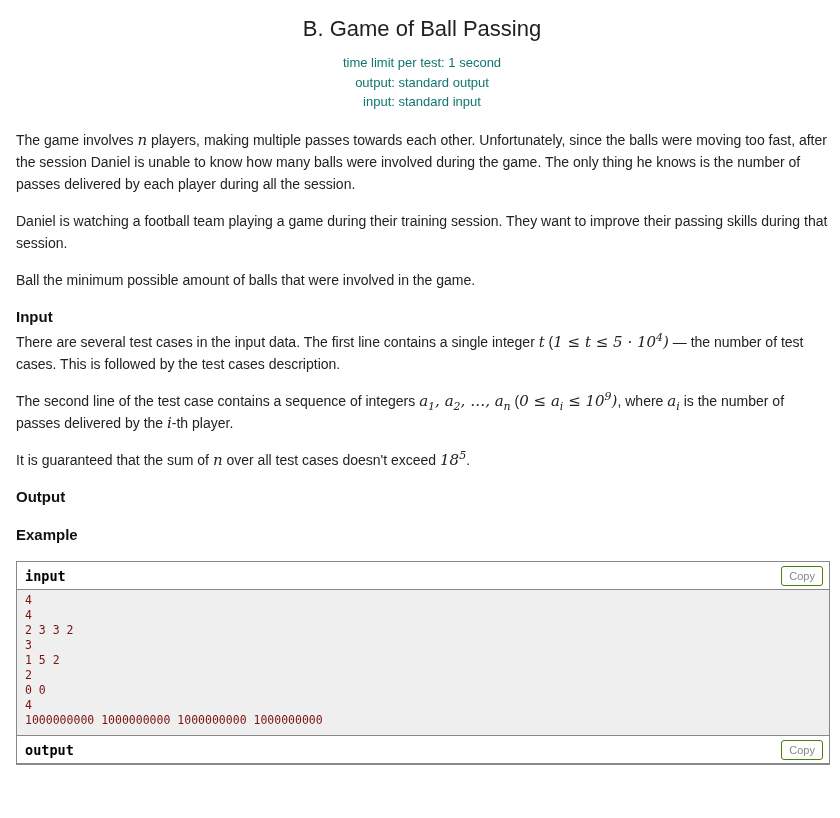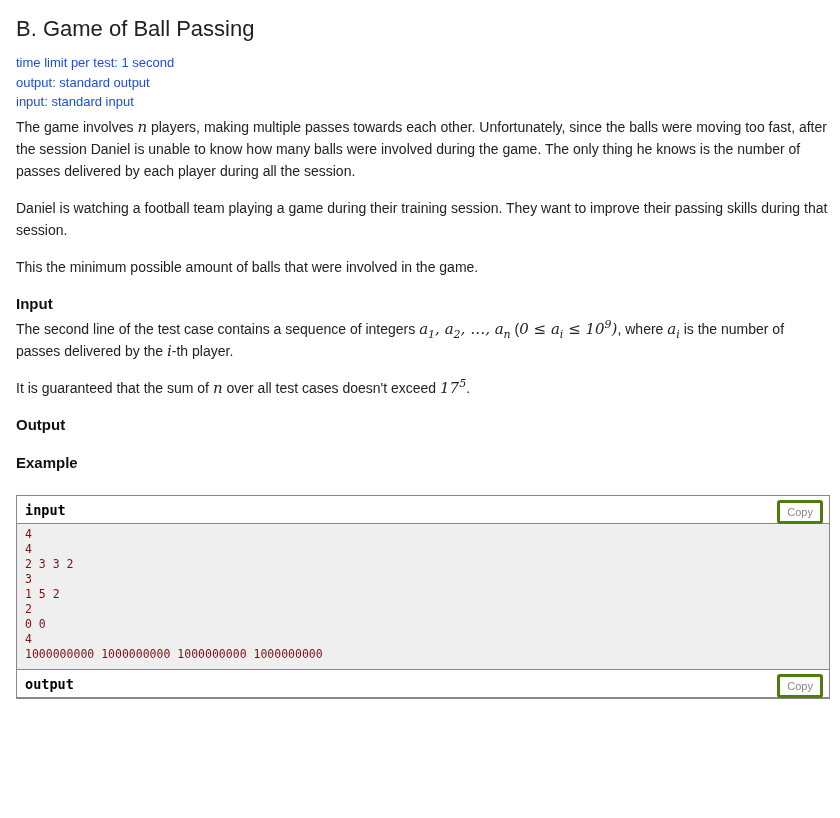--- a/index.html
+++ b/index.html
@@ -9,32 +9,32 @@
     color: #222;
     width: 840px;
   }
   .page {
     width: 840px;
     min-height: 818px;
     padding: 12px 12px 6px 16px;
   }
 
   
-  .problem-header { text-align: left; margin-bottom: 4px; }
+  .problem-header { text-align: center; margin-bottom: 17px; }
   .problem-title {
     font-size: 22px;
     font-weight: 400;
     color: #212121;
     margin: 4px 0 11px 0;
     line-height: 26px;
   }
   .limit-line {
     font-size: 13px;
     line-height: 19.5px;
-    color: #1d4ed8;
+    color: #0f766e;
   }
 
   
   p.stmt {
     font-size: 14px;
     line-height: 22px;
     margin: 0 0 15px 0;
     color: #222;
   }
   .math {
@@ -44,21 +44,21 @@
   }
   sup.math, sub.math { font-size: 11px; line-height: 0; }
 
   .section-title {
     font-size: 15px;
     font-weight: bold;
     color: #111;
     margin: 16px 0 4px 0;
     line-height: 20px;
   }
-  .section-title.example { margin-top: 18px; margin-bottom: 22px; }
+  .section-title.example { margin-top: 18px; margin-bottom: 16px; }
 
   
   .example-box {
     border: 1px solid #888;
     width: 814px;
   }
   .ex-header {
     position: relative;
     background: #fff;
     border-bottom: 1px solid #888;
@@ -72,21 +72,21 @@
     color: #000;
   }
   .copy-btn {
     position: absolute;
     right: 6px;
     top: 4px;
     font-family: "Liberation Sans", "DejaVu Sans", sans-serif;
     font-size: 11px;
     color: #888;
     background: #fff;
-    border: 3px solid #4d7c0f;
+    border: 1px solid #4d7c0f;
     border-radius: 3px;
     padding: 2px 7px;
     cursor: pointer;
     line-height: 14px;
   }
   .ex-pre {
     margin: 0;
     background: #efefef;
     font-family: "DejaVu Sans Mono", "Liberation Mono", monospace;
     font-size: 11.5px;
@@ -106,27 +106,28 @@
   <div class="problem-header">
     <div class="problem-title">B. Game of Ball Passing</div>
     <div class="limit-line">time limit per test: 1 second</div>
     <div class="limit-line">output: standard output</div>
     <div class="limit-line">input: standard input</div>
   </div>
 
   <div>
     <p class="stmt">The game involves <span class="math">n</span> players, making multiple passes towards each other. Unfortunately, since the balls were moving too fast, after the session Daniel is unable to know how many balls were involved during the game. The only thing he knows is the number of passes delivered by each player during all the session.</p>
     <p class="stmt">Daniel is watching a football team playing a game during their training session. They want to improve their passing skills during that session.</p>
-    <p class="stmt">This the minimum possible amount of balls that were involved in the game.</p>
+    <p class="stmt">Ball the minimum possible amount of balls that were involved in the game.</p>
   </div>
 
   <div>
     <div class="section-title">Input</div>
+    <p class="stmt">There are several test cases in the input data. The first line contains a single integer <span class="math">t</span> (<span class="math">1 ≤ t ≤ 5 · 10</span><sup class="math">4</sup><span class="math">)</span> — the number of test cases. This is followed by the test cases description.</p>
     <p class="stmt">The second line of the test case contains a sequence of integers <span class="math">a</span><sub class="math">1</sub><span class="math">, a</span><sub class="math">2</sub><span class="math">, …, a</span><sub class="math">n</sub> (<span class="math">0 ≤ a</span><sub class="math">i</sub><span class="math"> ≤ 10</span><sup class="math">9</sup><span class="math">)</span>, where <span class="math">a</span><sub class="math">i</sub> is the number of passes delivered by the <span class="math">i</span>-th player.</p>
-    <p class="stmt">It is guaranteed that the sum of <span class="math">n</span> over all test cases doesn't exceed <span class="math">17</span><sup class="math">5</sup>.</p>
+    <p class="stmt">It is guaranteed that the sum of <span class="math">n</span> over all test cases doesn't exceed <span class="math">18</span><sup class="math">5</sup>.</p>
   </div>
 
   <div>
     <div class="section-title">Output</div>
   </div>
 
   <div>
     <div class="section-title example">Example</div>
 
     <div class="example-box">

